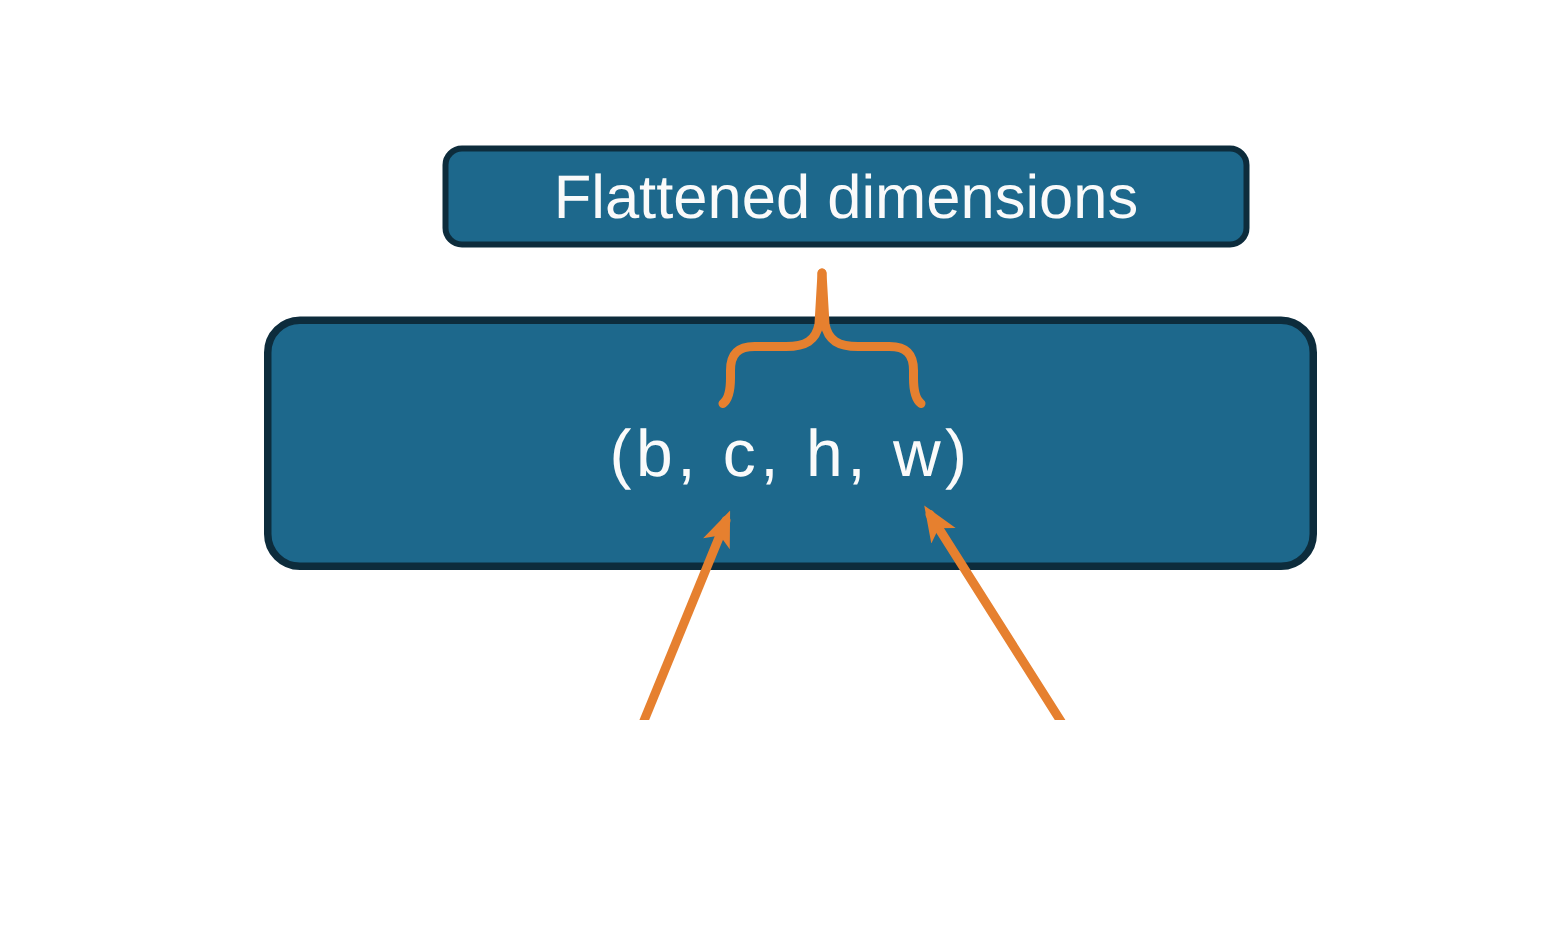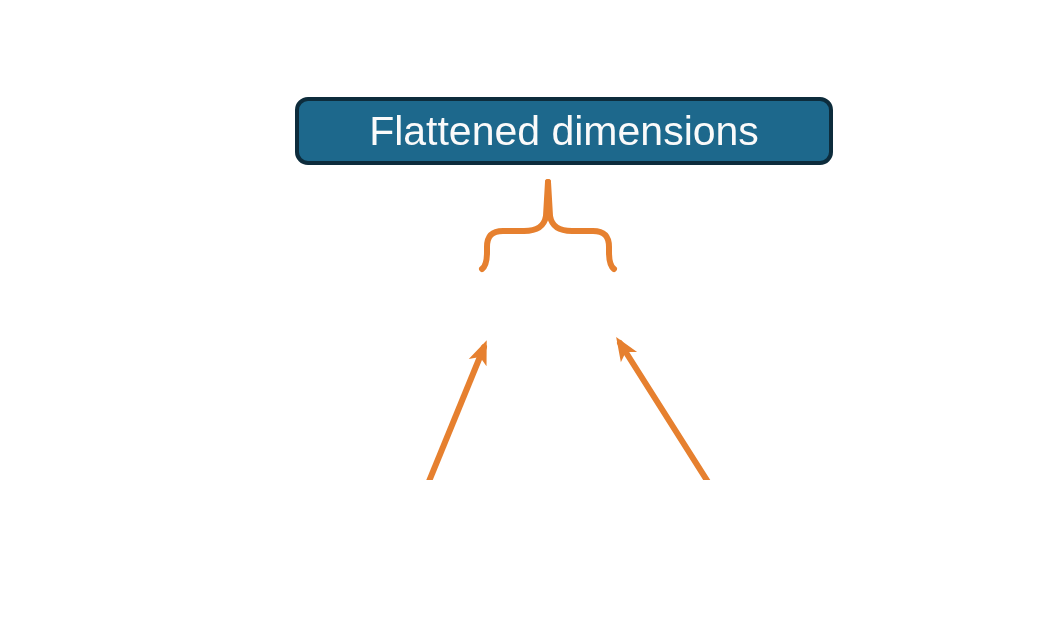--- a/index.html
+++ b/index.html
@@ -72,20 +72,23 @@
 </style>
 </head>
 <body>
 
 <div id="canvas">
 
   <div class="node" id="node-flattened">
     <span>Flattened dimensions</span>
   </div>
 
+  <div class="node" id="node-tensor">
+    <span>(b, c, h, w)</span>
+  </div>
 
 
 
   <svg id="connectors" viewBox="0 0 1038 632" xmlns="http://www.w3.org/2000/svg">
     <defs>
       <marker id="arrowhead" viewBox="0 0 10 10" refX="7" refY="5" markerWidth="4" markerHeight="4" orient="auto">
         <path class="connector-fill" d="M0,1 L10,5 L0,9 L2.5,5 z"></path>
       </marker>
     </defs>
 

